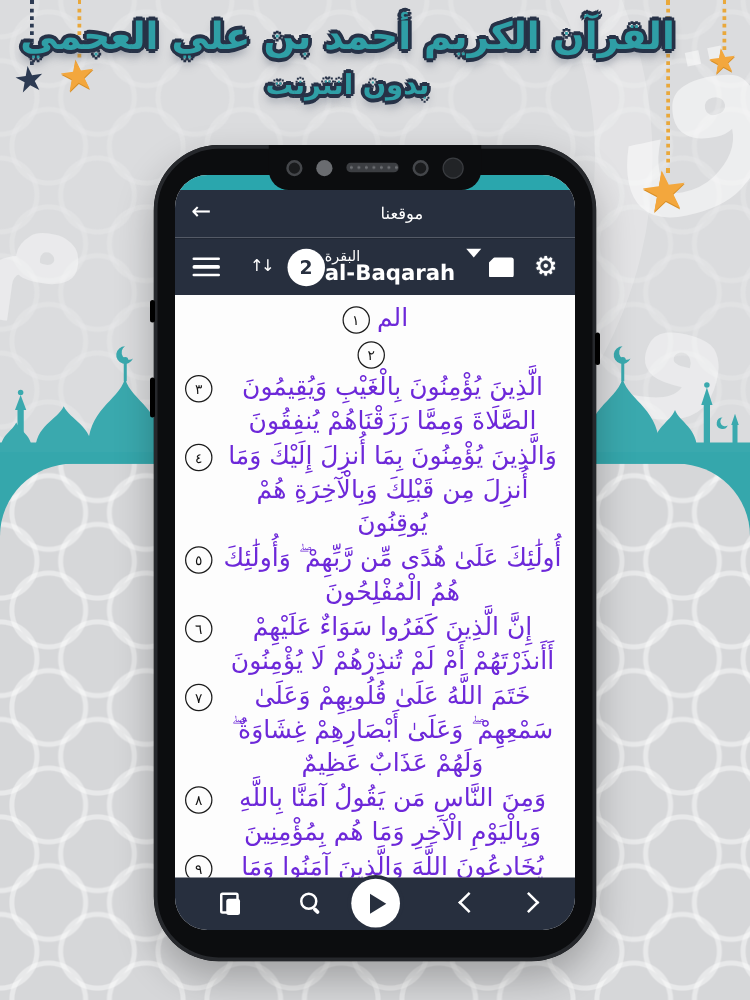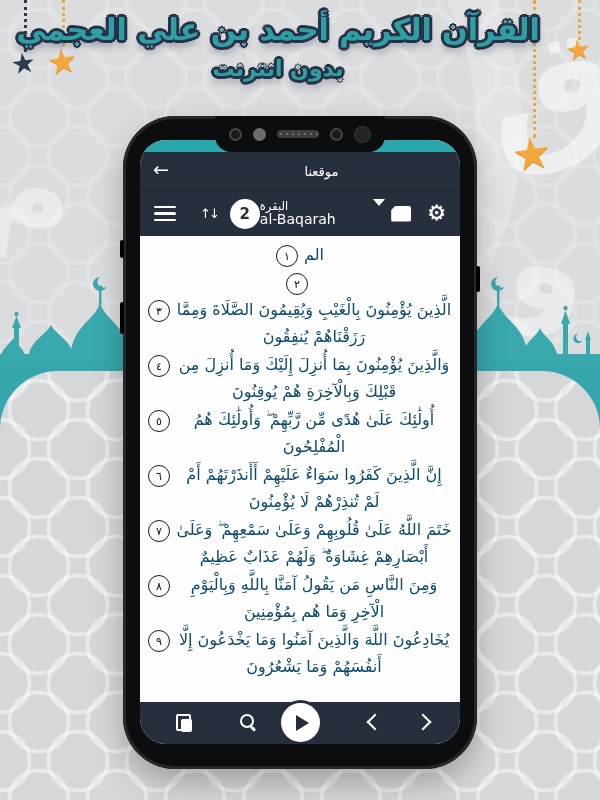--- a/index.html
+++ b/index.html
@@ -70,35 +70,35 @@
   .apptitle{width:100%;text-align:center;color:#fff;font-size:13px;direction:rtl;margin-left:43px;}
   .appbar2{height:45px;background:#272f3e;display:flex;align-items:center;flex:0 0 auto;
     border-top:1px solid rgba(0,0,0,.18);}
   .menu-icon{margin-left:14px;width:22px;cursor:pointer;}
   .menu-icon i{display:block;height:2.5px;background:#fff;border-radius:2px;margin:4px 0;}
   .sort-icon{margin-left:24px;color:#fff;font-size:13px;letter-spacing:-2px;cursor:pointer;}
   .num-circle{margin-left:12px;width:30px;height:30px;border-radius:50%;background:#fff;color:#272f3e;
     font-size:15px;font-weight:bold;display:flex;align-items:center;justify-content:center;flex:0 0 auto;}
   .surah{flex:1;text-align:left;color:#fff;line-height:1.05;cursor:pointer;}
   .surah .ar{font-size:11.5px;direction:rtl;}
-  .surah .en{font-size:14px;}
+  .surah .en{font-size:17px;font-weight:bold;}
   .tri-down{width:0;height:0;border-left:6px solid transparent;border-right:6px solid transparent;
     border-top:7px solid #fff;align-self:flex-start;margin-top:8px;margin-right:6px;cursor:pointer;}
   .doc-icon{width:20px;height:16px;background:#fff;border-radius:2px;margin-right:16px;cursor:pointer;
     clip-path:polygon(22% 0,100% 0,100% 100%,0 100%,0 28%);}
   .gear-icon{color:#fff;font-size:21px;margin-right:14px;cursor:pointer;line-height:1;
     text-shadow:0 0 1px #fff;}
 
   
   .page{flex:1;background:#fdfdfd;padding:5px 8px 2px;direction:ltr;overflow:hidden;}
   .verse{display:flex;justify-content:center;align-items:flex-start;margin-bottom:1px;}
   .vnum{flex:0 0 auto;width:20px;height:20px;border:1.4px solid #1c1c1c;border-radius:50%;
     color:#111;font-size:11px;display:flex;align-items:center;justify-content:center;margin:4px 6px 0 0;}
-  .vtext{direction:rtl;unicode-bidi:isolate;text-align:center;color:#0c4a6e;
-    font-size:16px;line-height:27px;}
+  .vtext{direction:rtl;unicode-bidi:isolate;text-align:center;color:#6d28d9;
+    font-size:20px;line-height:27px;}
 
   
   .bottombar{height:42px;background:#272f3e;flex:0 0 auto;display:flex;align-items:center;position:relative;}
   .copy-icon{position:absolute;left:36px;top:12px;width:18px;height:18px;cursor:pointer;}
   .copy-back{position:absolute;left:0;top:0;width:11px;height:13px;border:2px solid #fff;border-radius:2px;}
   .copy-front{position:absolute;left:5px;top:5px;width:11px;height:13px;background:#fff;border-radius:2px;}
   .search-icon{position:absolute;left:100px;top:12px;width:18px;height:18px;cursor:pointer;}
   .search-icon .lens{position:absolute;left:0;top:0;width:10px;height:10px;border:2.4px solid #fff;border-radius:50%;}
   .search-icon .tail{position:absolute;left:11px;top:11px;width:6px;height:2.6px;background:#fff;
     border-radius:2px;transform:rotate(45deg);transform-origin:0 50%;}

